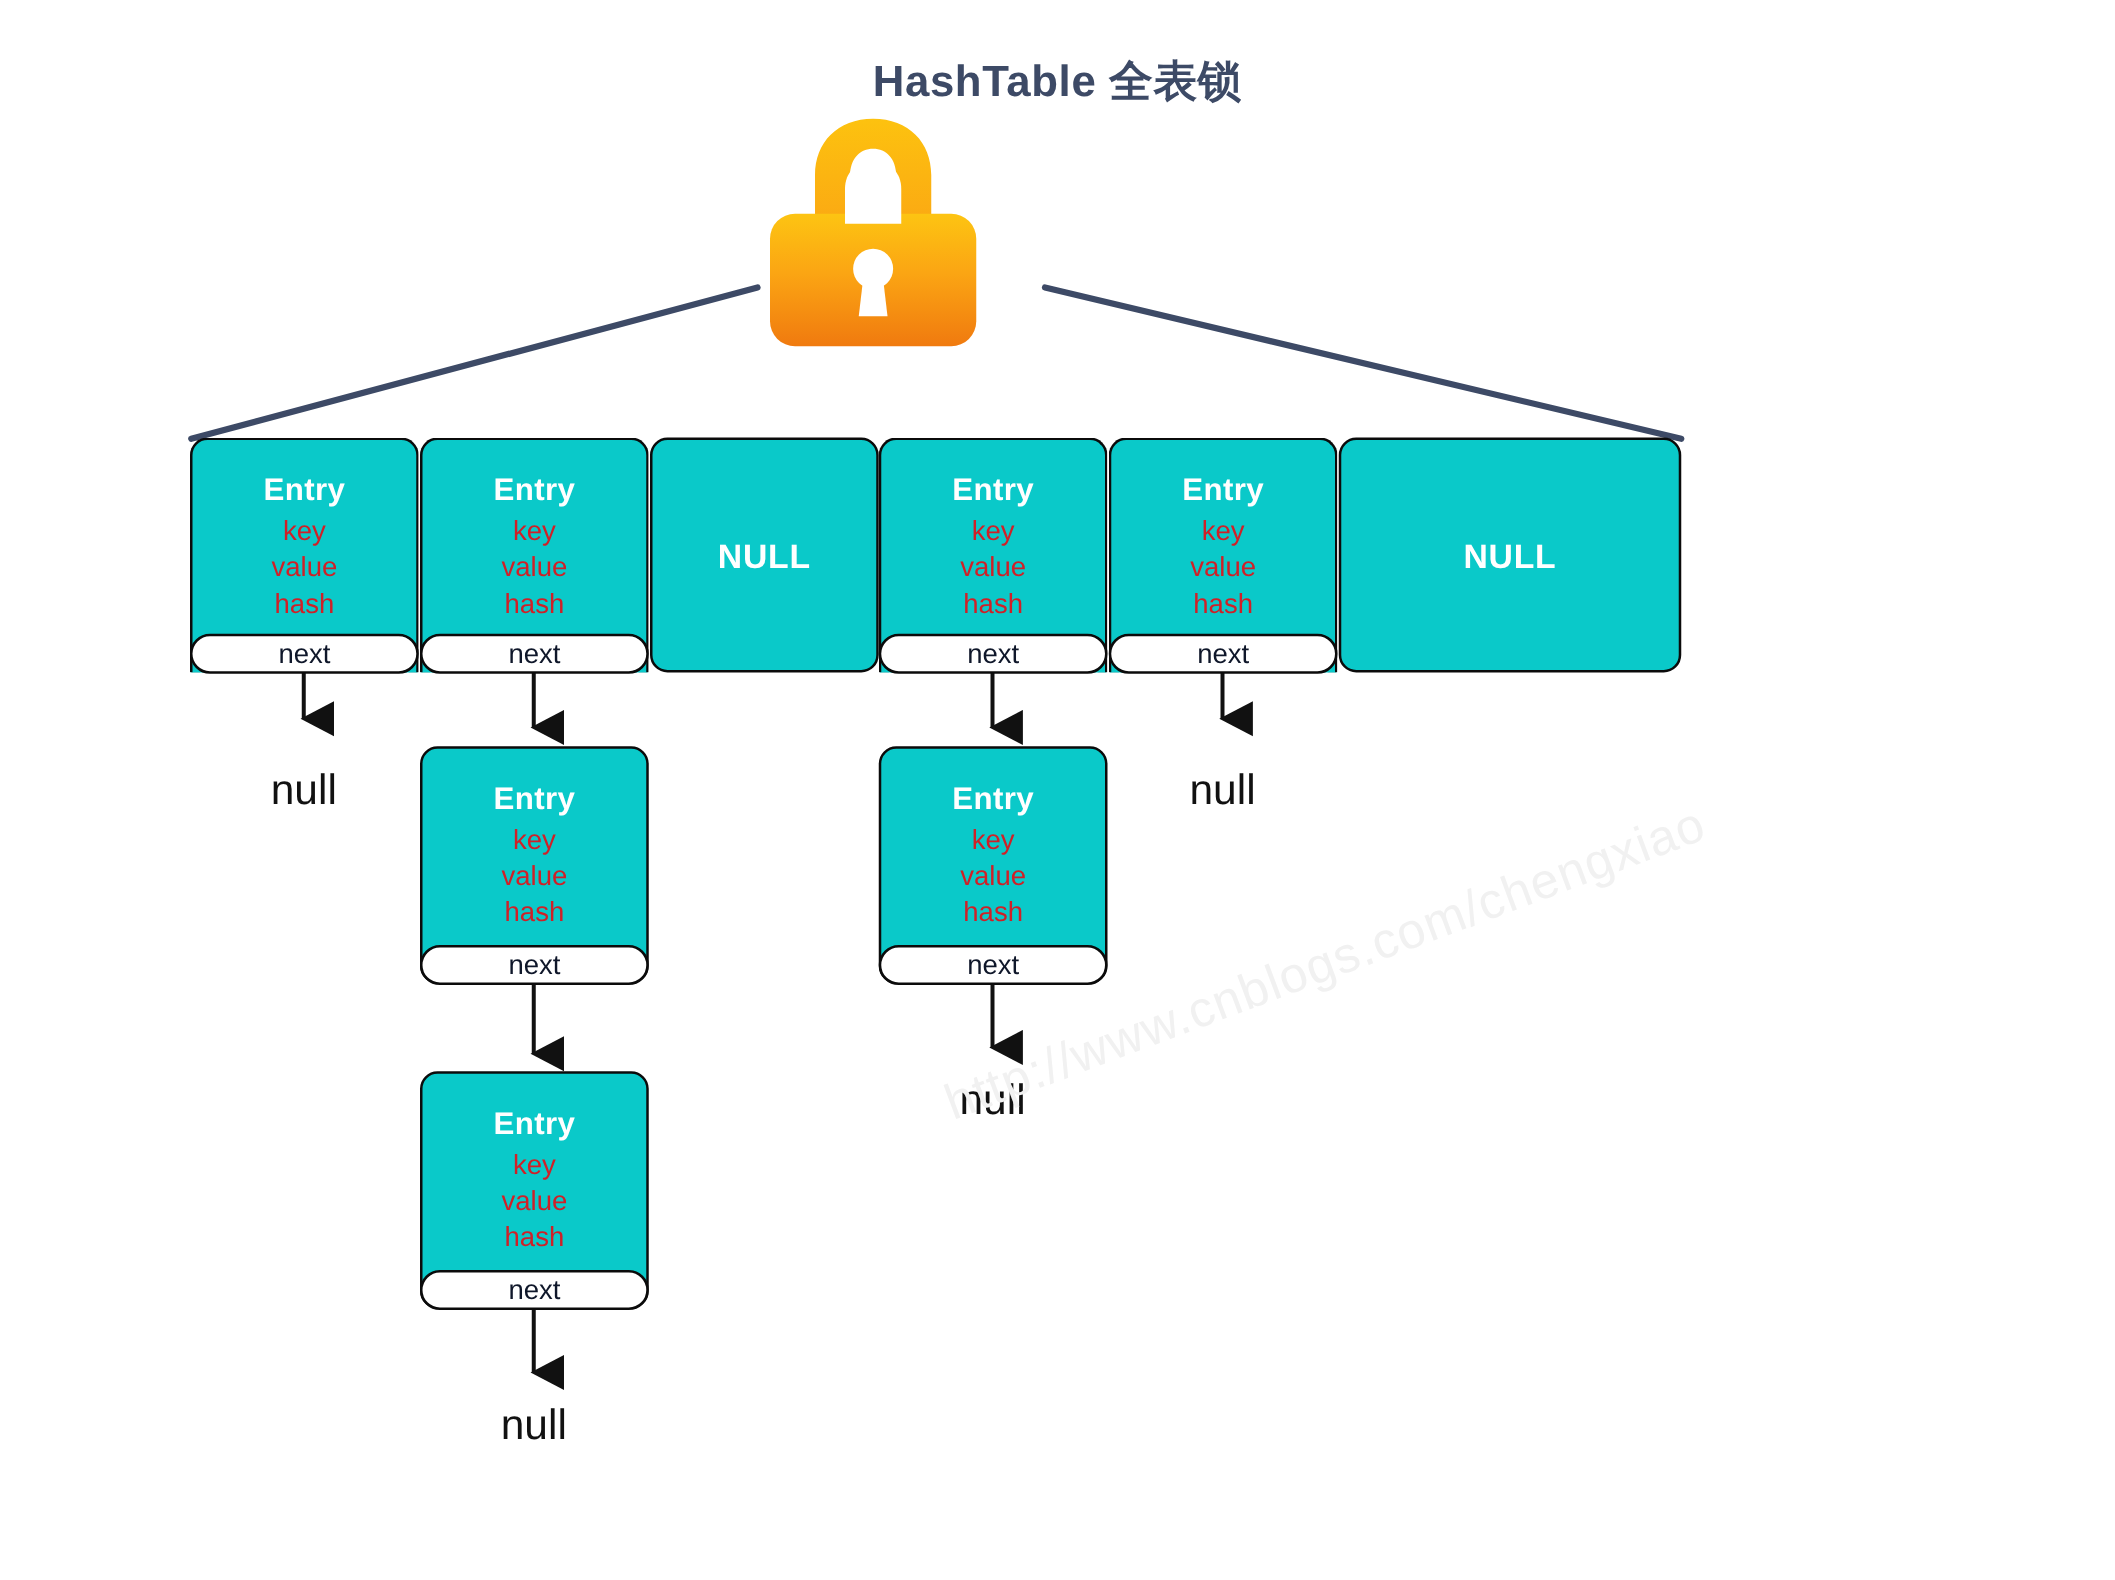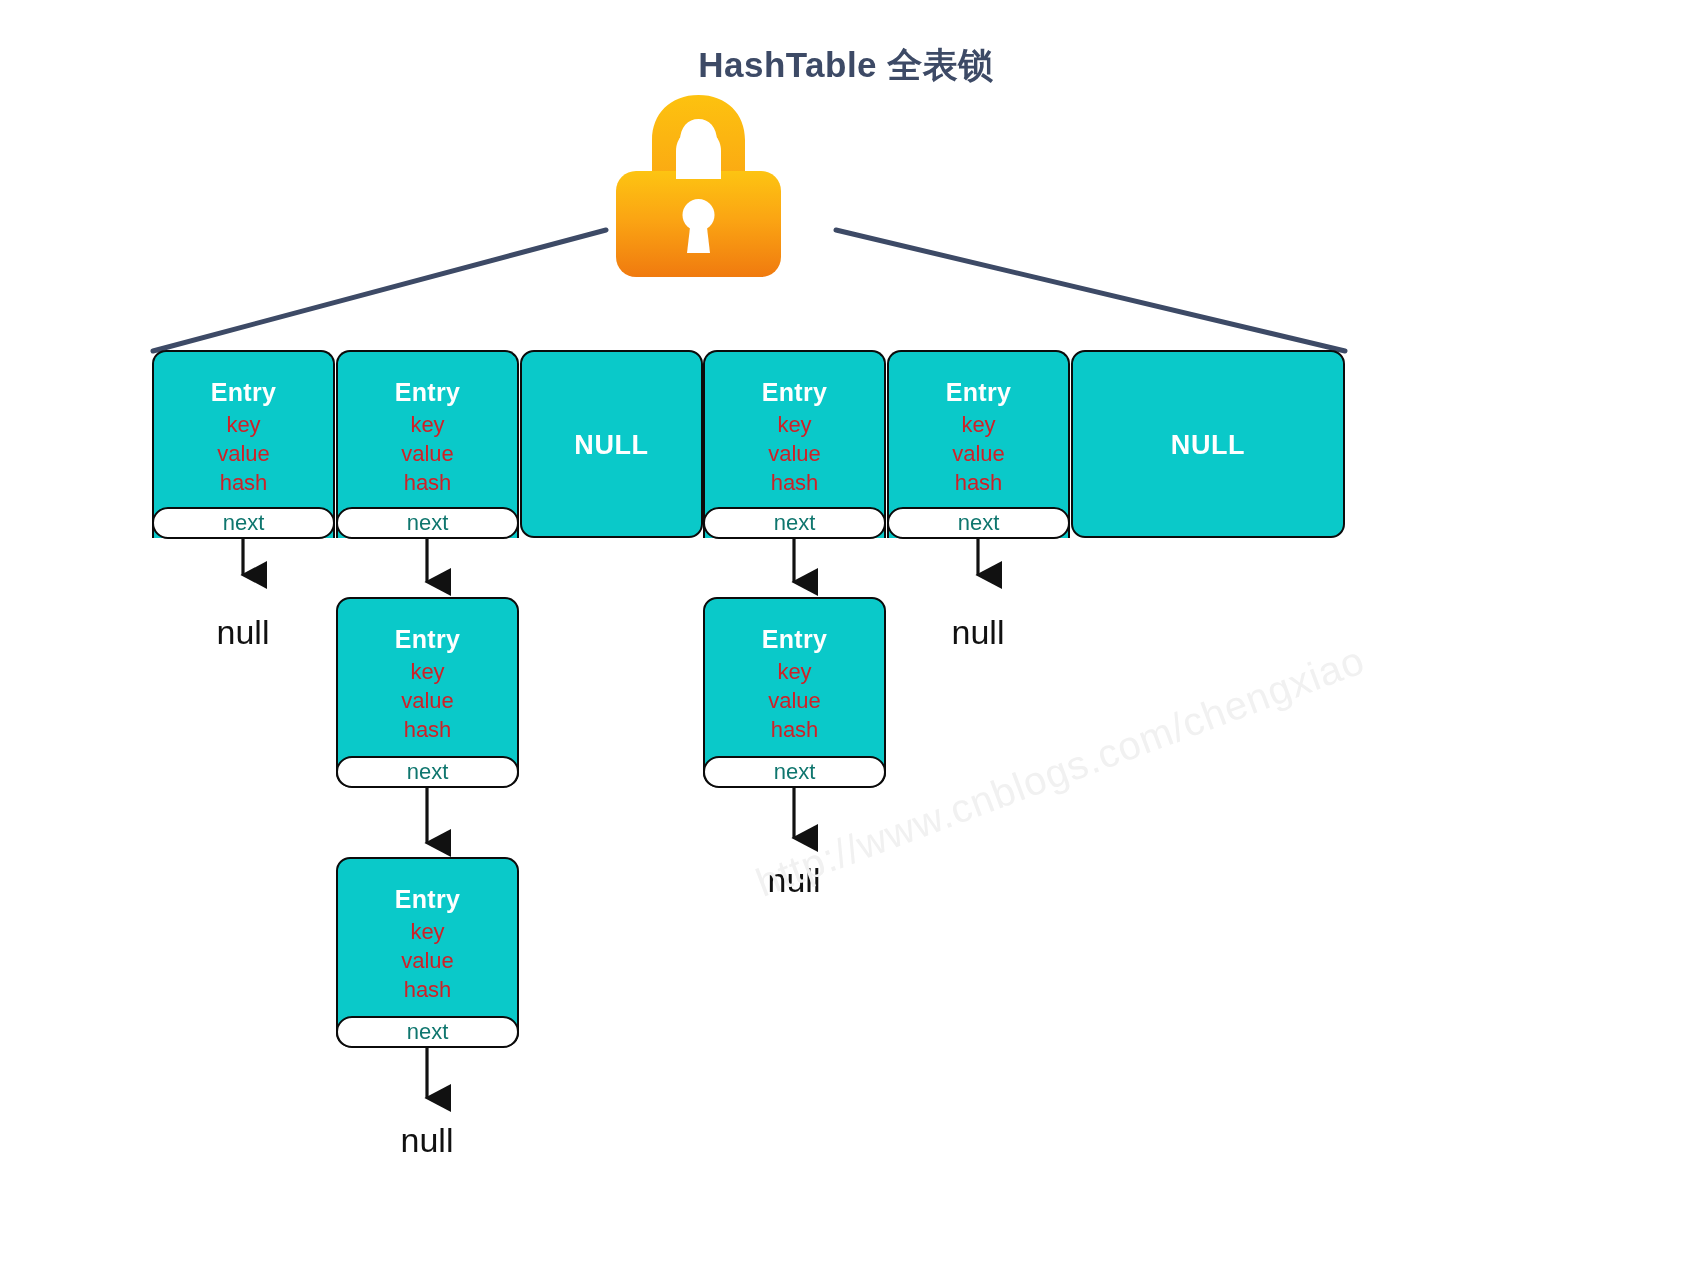--- a/index.html
+++ b/index.html
@@ -58,21 +58,21 @@
     color:#ffffff;font-weight:bold;font-size:27px;
     letter-spacing:.6px;
   }
   .nextbar{
     position:absolute;
     background:#ffffff;
     border:2.5px solid #0b0b0b;
     border-radius:16px;
     box-sizing:border-box;
     text-align:center;
-    color:#0f766e;
+    color:#0f172a;
     font-size:22px;
   }
 
   
   .nulltext{
     position:absolute;
     color:#111111;
     font-size:34px;
     text-align:center;
     white-space:nowrap;

